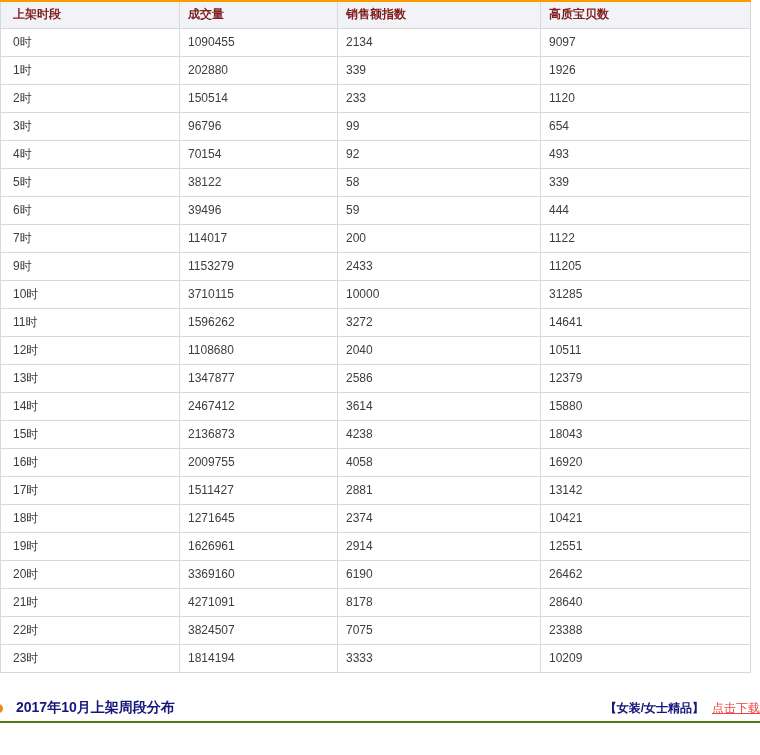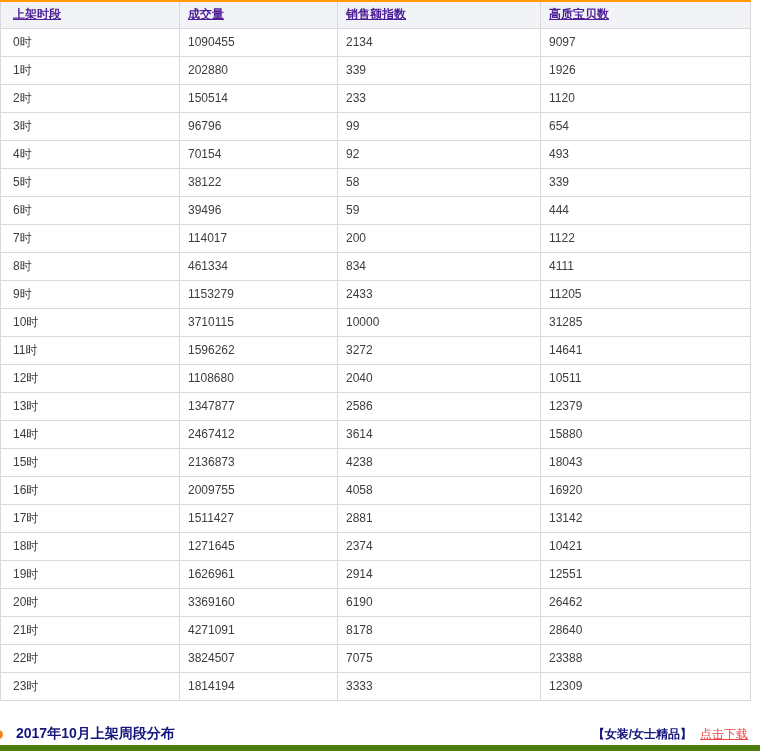--- a/index.html
+++ b/index.html
@@ -26,60 +26,59 @@
     padding: 0 0 0 12px;
     white-space: nowrap;
     overflow: hidden;
   }
   table.data-table th {
     background: #f2f3f7;
     height: 27px;
     font-weight: bold;
   }
   table.data-table th .th-link {
-    color: #4c1d95;
-    text-decoration: underline;
+    color: #7f1d1d;
     cursor: pointer;
   }
   table.data-table td {
     height: 28px;
     color: #3d3d3d;
     background: #ffffff;
   }
   table.data-table th:nth-child(n+2),
   table.data-table td:nth-child(n+2) { padding-left: 8px; }
 
   .footer {
     margin-top: 23px;
     height: 27px;
     width: 760px;
     display: flex;
     align-items: center;
     justify-content: space-between;
-    border-bottom: 6px solid #4d7c0f;
+    border-bottom: 2px solid #4d7c0f;
   }
   .footer-left { display: flex; align-items: center; }
   .dot-icon {
     width: 9px; height: 9px;
     border-radius: 50%;
     border: 3px solid #f08519;
     background: #fcd49f;
     margin-left: -6px;
     flex: 0 0 auto;
   }
   .footer-title {
     margin-left: 13px;
     font-size: 14px;
     font-weight: bold;
     color: #15157c;
   }
   .footer-right {
     display: flex;
     align-items: center;
-    padding-right: 12px;
+    padding-right: 0;
     font-size: 12px;
   }
   .category-label {
     color: #15157c;
     font-weight: bold;
   }
   .download-link {
     margin-left: 8px;
     color: #ef4444;
     text-decoration: underline;
@@ -149,26 +148,20 @@
           <td>59</td>
           <td>444</td>
         </tr>
         <tr>
           <td>7时</td>
           <td>114017</td>
           <td>200</td>
           <td>1122</td>
         </tr>
         <tr>
-          <td>8时</td>
-          <td>461334</td>
-          <td>834</td>
-          <td>4111</td>
-        </tr>
-        <tr>
           <td>9时</td>
           <td>1153279</td>
           <td>2433</td>
           <td>11205</td>
         </tr>
         <tr>
           <td>10时</td>
           <td>3710115</td>
           <td>10000</td>
           <td>31285</td>
@@ -242,21 +235,21 @@
         <tr>
           <td>22时</td>
           <td>3824507</td>
           <td>7075</td>
           <td>23388</td>
         </tr>
         <tr>
           <td>23时</td>
           <td>1814194</td>
           <td>3333</td>
-          <td>12309</td>
+          <td>10209</td>
         </tr>
       </tbody>
   </table>
 
   <div class="footer">
     <div class="footer-left">
       <span class="dot-icon"></span>
       <span class="footer-title">2017年10月上架周段分布</span>
     </div>
     <div class="footer-right">

